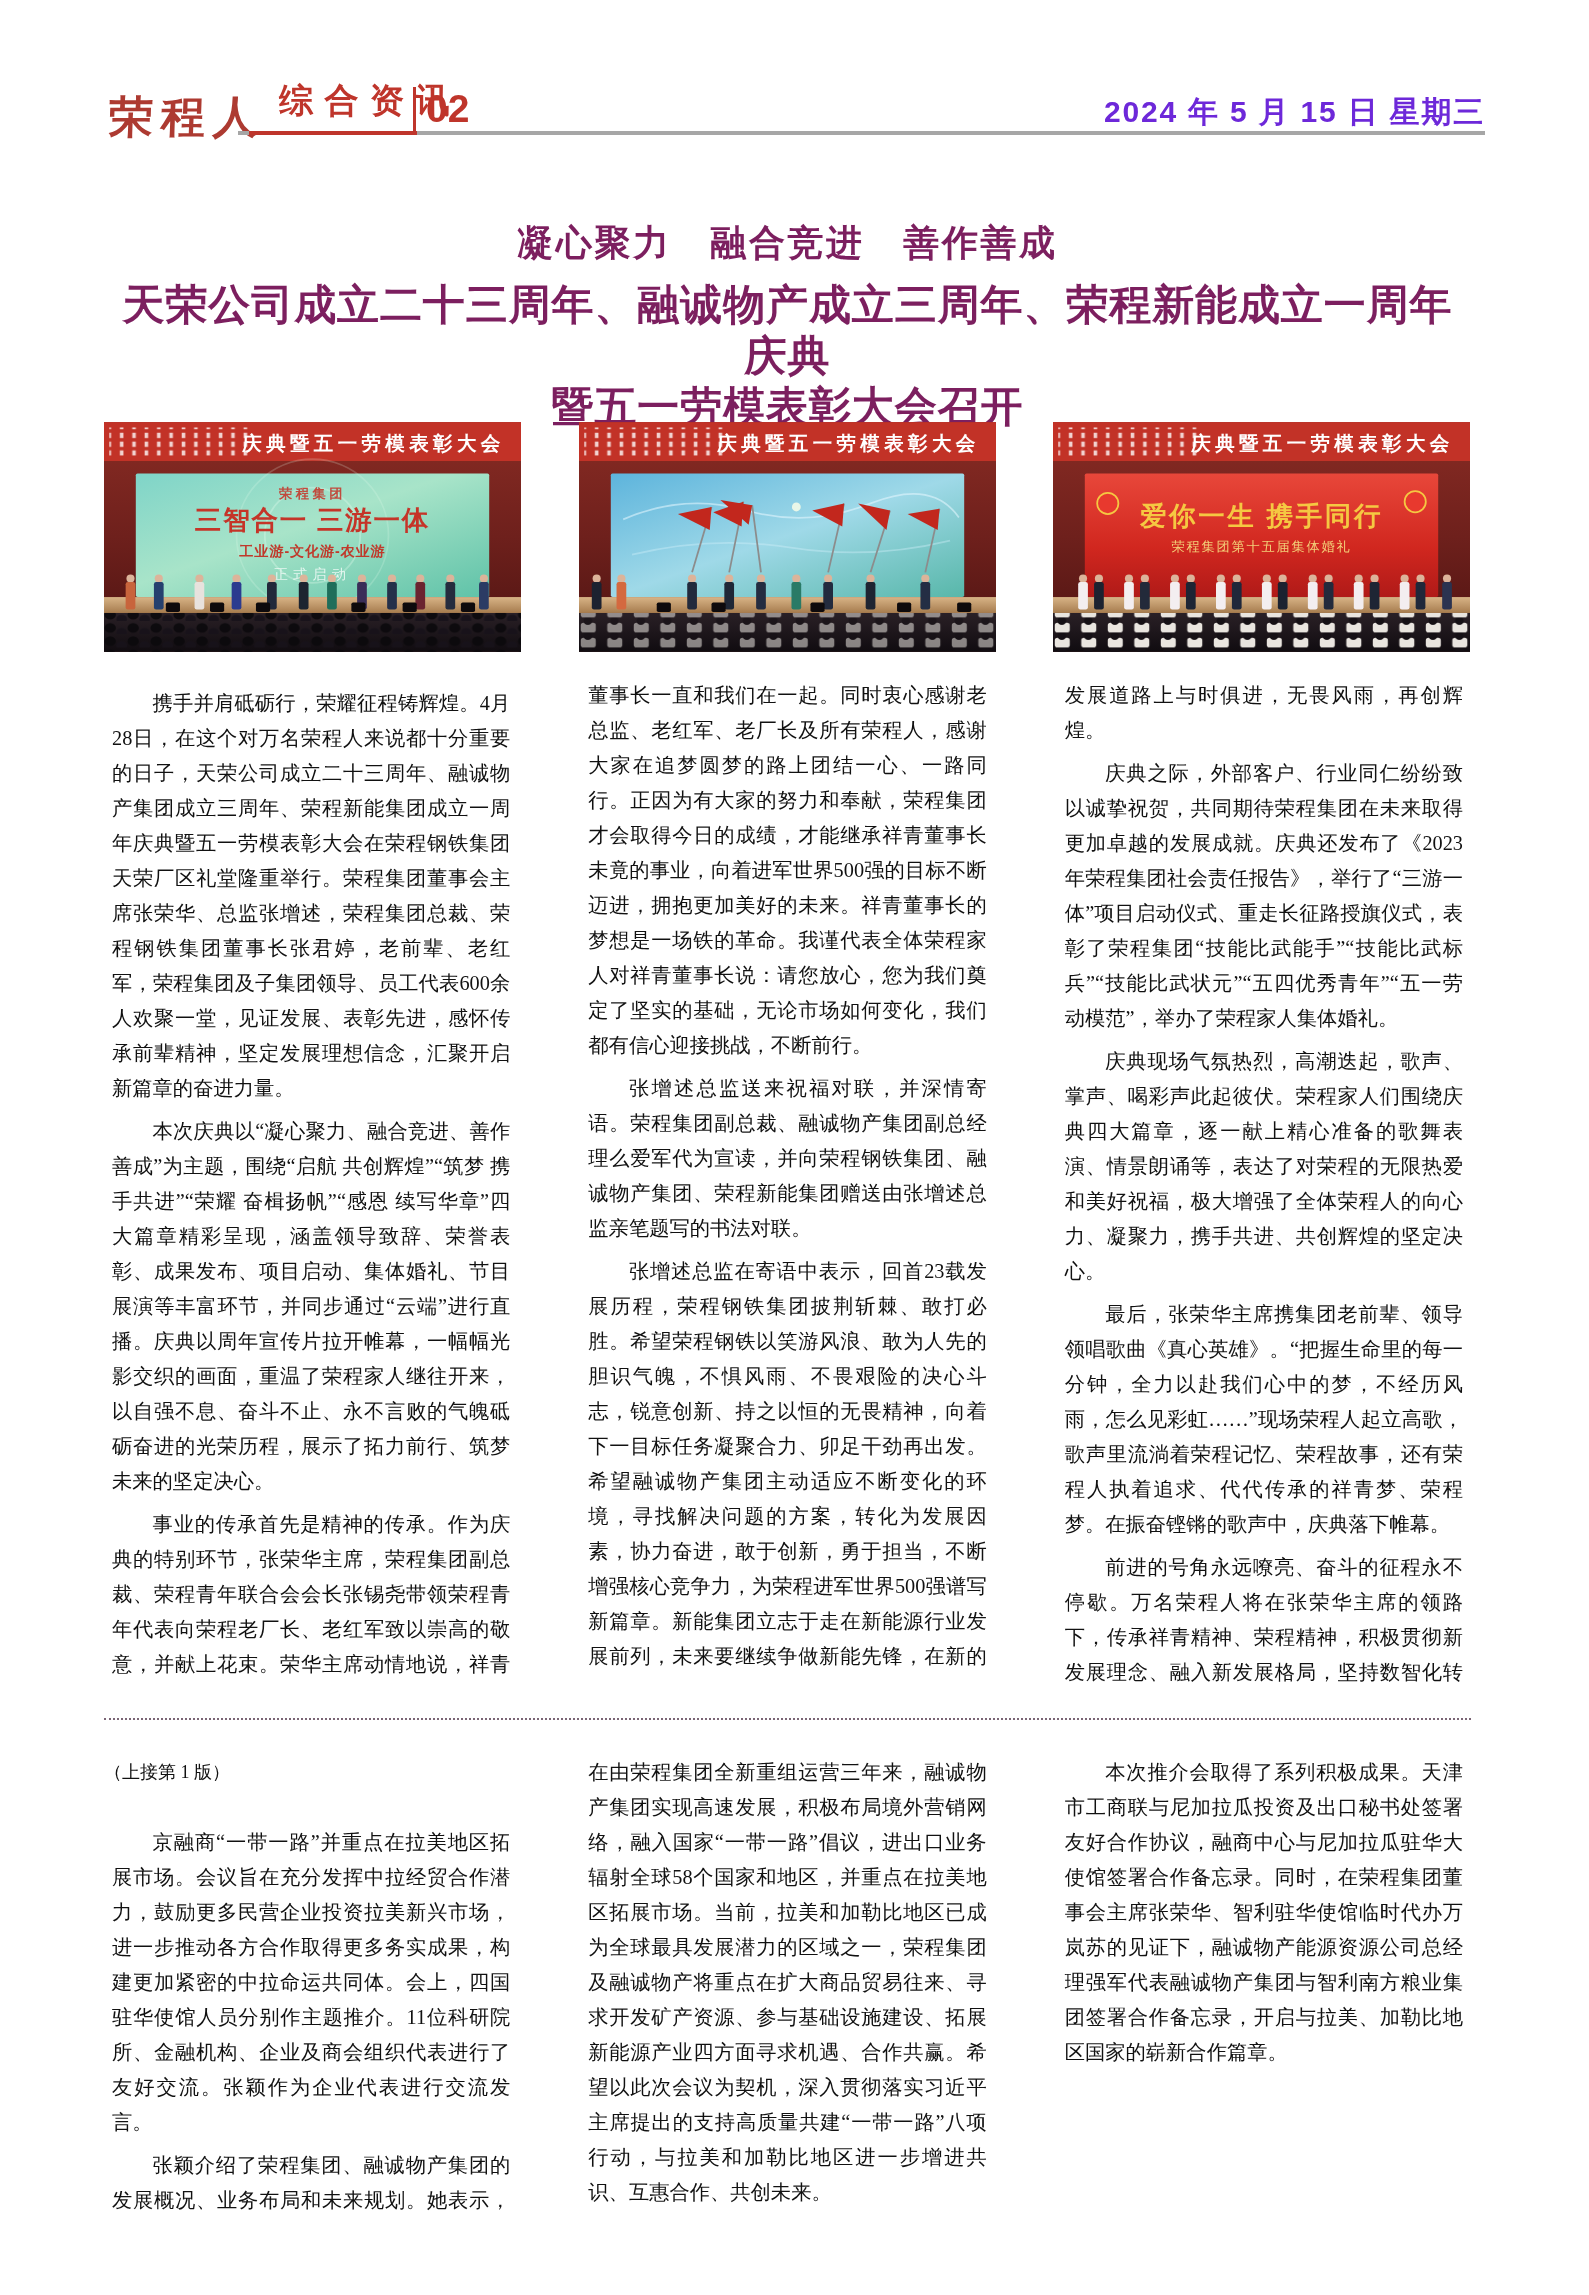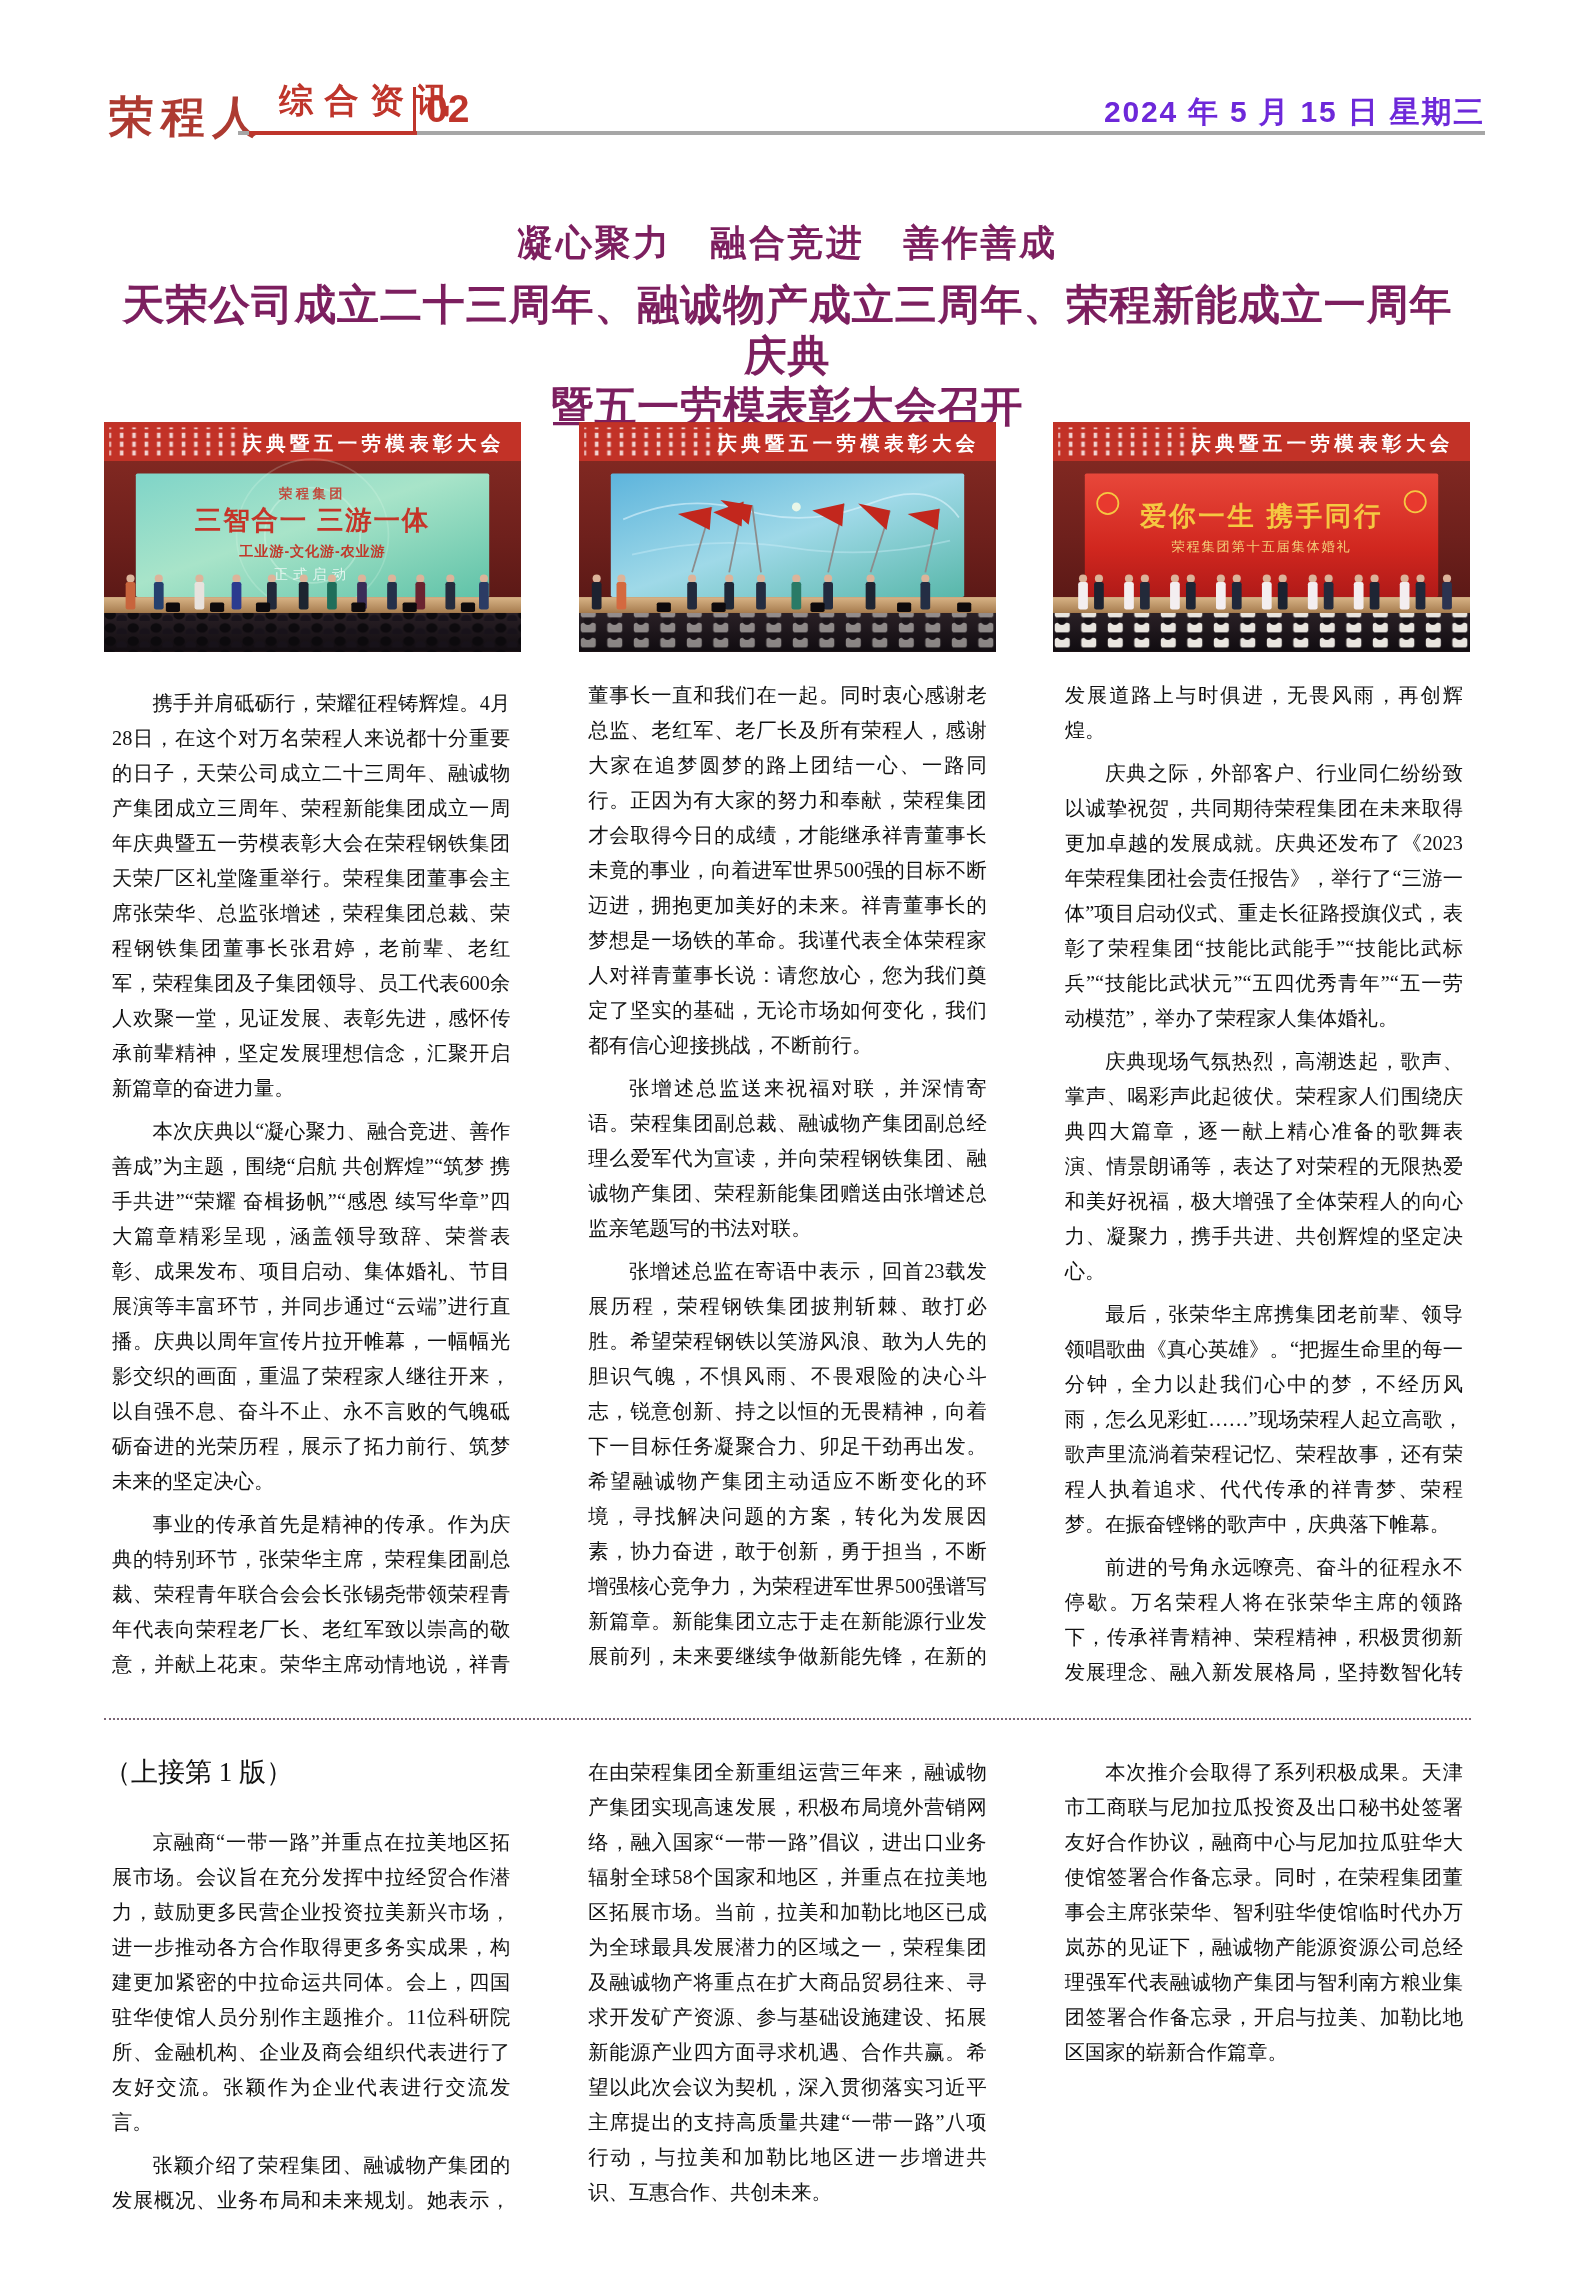--- a/index.html
+++ b/index.html
@@ -26,21 +26,21 @@
   .headline .t{font-size:42px;font-weight:bold;line-height:51px;margin:0;letter-spacing:0.9px;font-family:Liberation Serif, serif;}
   
   .photo{position:absolute;top:422px;width:417px;height:230px;}
   .photo.p1{left:104px;} .photo.p2{left:579px;} .photo.p3{left:1053px;}
   
   .article{position:absolute;left:104px;width:1367px;column-gap:62px;column-count:3;column-fill:auto;
         font-size:20.3px;line-height:35px;text-align:justify;overflow:hidden;}
   .article-1{top:678px;height:1024px;}
   .article-2{top:1755px;height:494px;}
   .article p.para{margin:8px;text-indent:2em;}
-  .cont-note{margin:0 0 35px 0;text-indent:0;font-size:27px;}
+  .cont-note{margin:0 0 35px 0;text-indent:0;font-size:18px;}
   .divider{position:absolute;left:104px;top:1718px;width:1367px;height:0;
         border-bottom:2.6px dotted #7a6575;}
 </style>
 </head>
 <body>
 
 <div class="page">
 
   <svg width="0" height="0" style="position:absolute" aria-hidden="true">
     <defs>

